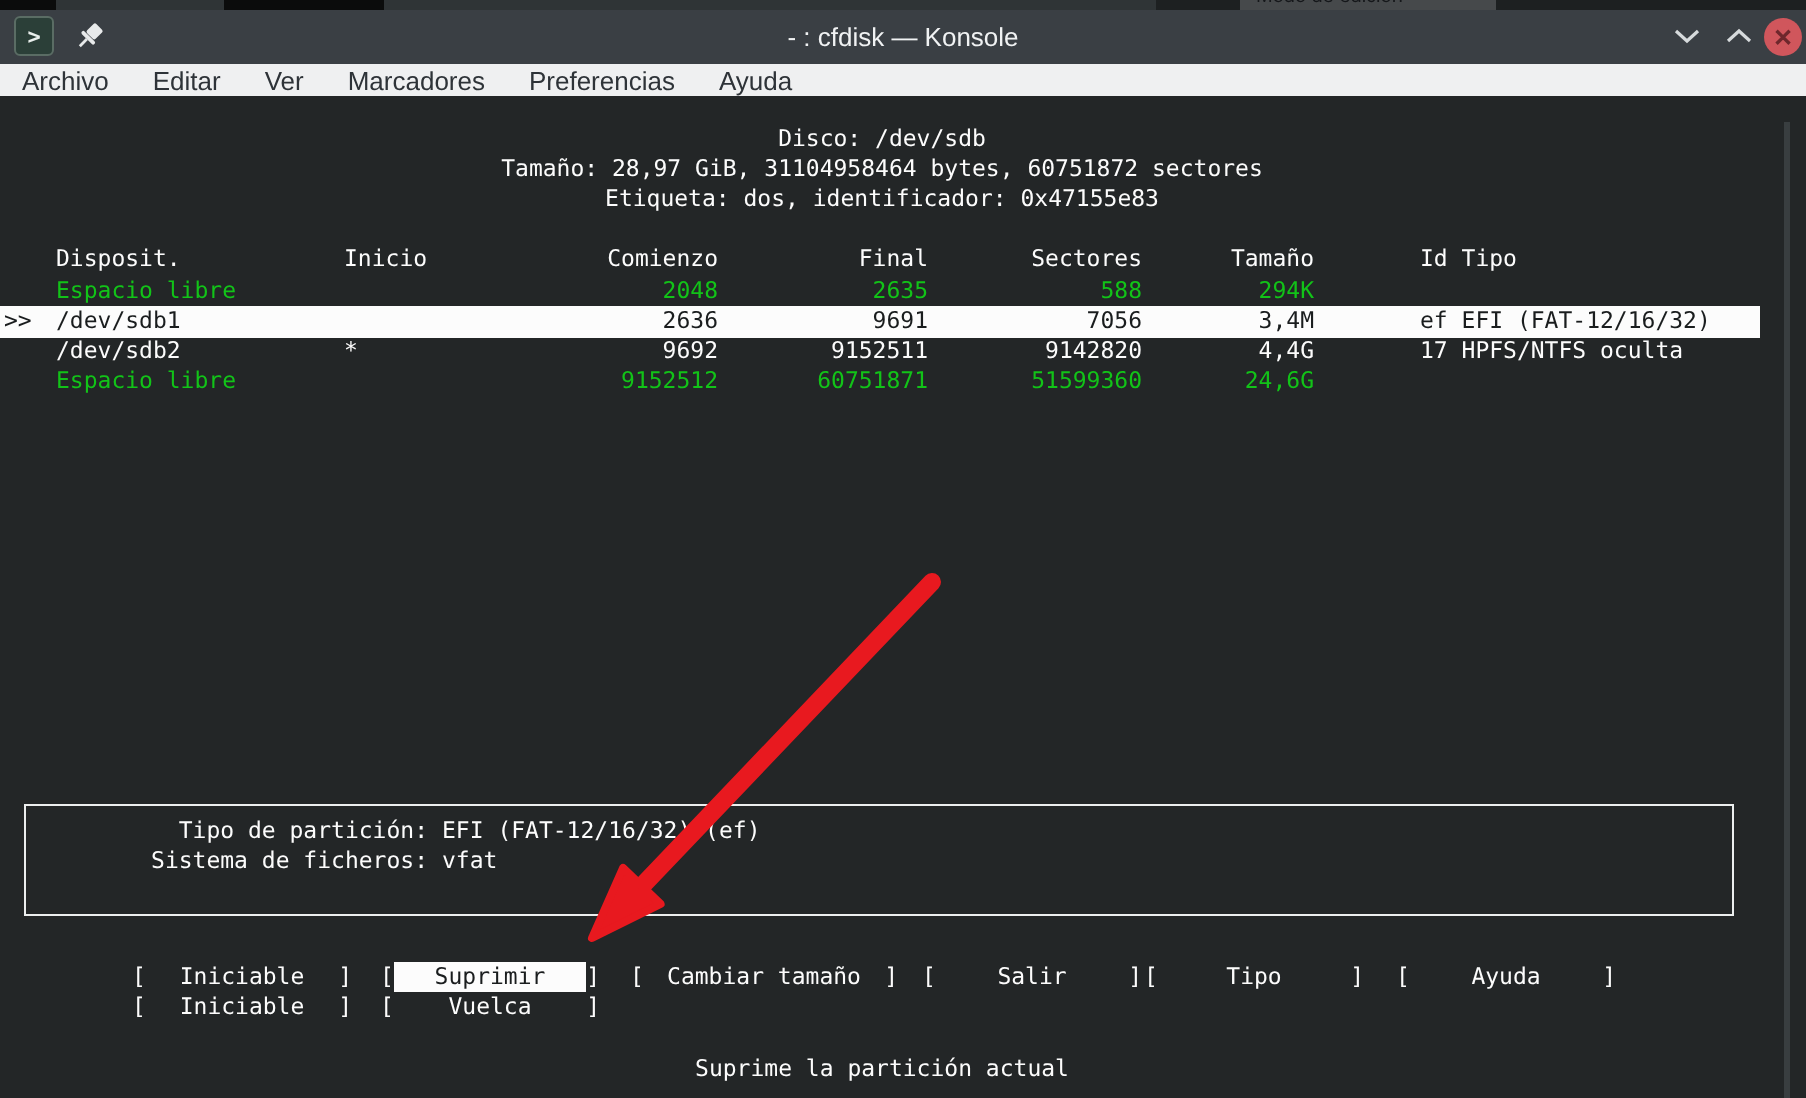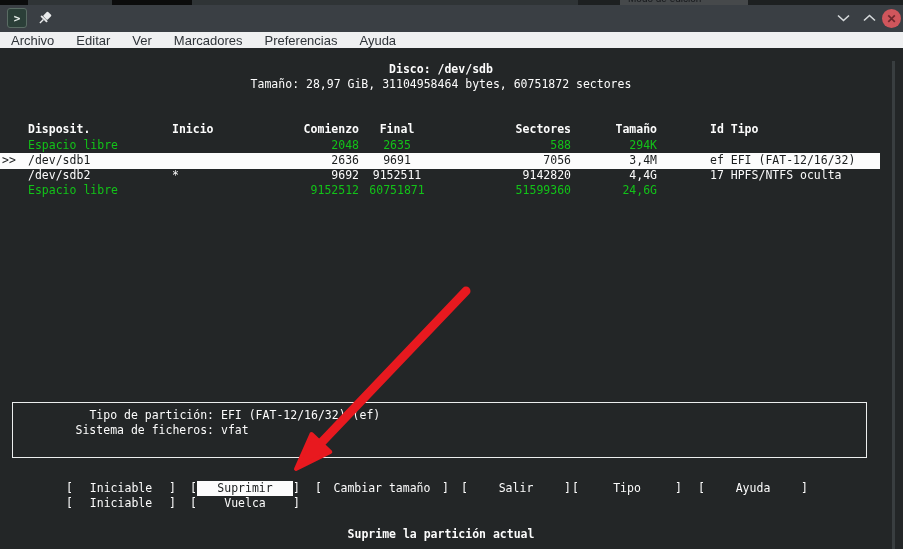--- a/index.html
+++ b/index.html
@@ -38,27 +38,27 @@
   
   .menubar{position:absolute;left:0;top:32px;width:903px;height:16px;background:var(--menubar);
     display:flex;align-items:center}
   .menu-item{padding:0 11px;font-size:13px;color:var(--menufg);height:100%;display:flex;align-items:center}
 
   
   .terminal{position:absolute;left:0;top:60px;width:903px;height:489px;background:var(--term-bg);
     font-family:"DejaVu Sans Mono",monospace;font-size:11.5px;color:var(--term-fg);overflow:hidden}
   .tline{position:absolute;left:0;width:903px;height:16px;line-height:15px;white-space:pre}
   .center{width:882px;text-align:center}
-  .b{font-weight:bold}
+  .b{font-weight:normal}
   .cell{position:absolute;top:0;line-height:15px}
   .c-marker{left:2px}
   .c-dev{left:28px}
   .c-boot{left:172px}
   .c-start{left:249px;width:110px;text-align:right}
-  .c-end{left:342px;width:110px;text-align:center}
+  .c-end{left:354px;width:110px;text-align:right}
   .c-sect{left:461px;width:110px;text-align:right}
   .c-size{left:547px;width:110px;text-align:right}
   .c-id{left:710px}
   .row-free{color:var(--green)}
   .row-selected{background:var(--sel-bg);color:var(--sel-fg);width:880px}
 
   
   .infobox{position:absolute;left:12px;top:342px;width:855px;height:56px;
     border:1px solid #eceeee;padding-top:5px}
   .inforow{display:flex;height:15px;line-height:15px;white-space:pre}
@@ -93,20 +93,21 @@
 
   <div class="titlebar">
     <div class="app-icon">&gt;</div>
     <svg class="pin" viewBox="0 0 16 16">
       <g fill="#e8eaeb" transform="rotate(45 8 8)">
         <rect x="5" y="1.5" width="6" height="6.5" rx="1"></rect>
         <rect x="3.6" y="8.3" width="8.8" height="1.9" rx="0.9"></rect>
         <rect x="7.3" y="10.2" width="1.4" height="5"></rect>
       </g>
     </svg>
+    <div class="wtitle">- : cfdisk — Konsole</div>
     <div class="winbtn btn-min">
       <svg width="13" height="8" viewBox="0 0 13 8">
           <polyline points="1,1.5 6.5,6.5 12,1.5" fill="none" stroke="#d6dadc" stroke-width="1.6"></polyline>
         </svg>
     </div>
     <div class="winbtn btn-max">
       <svg width="13" height="8" viewBox="0 0 13 8">
           <polyline points="1,6.5 6.5,1.5 12,6.5" fill="none" stroke="#d6dadc" stroke-width="1.6"></polyline>
         </svg>
     </div>
@@ -119,20 +120,21 @@
     <div class="menu-item">Ver</div>
     <div class="menu-item">Marcadores</div>
     <div class="menu-item">Preferencias</div>
     <div class="menu-item">Ayuda</div>
   </div>
 
   <div class="terminal">
 
     <div class="tline center b" style="top:1.5px">Disco: /dev/sdb</div>
     <div class="tline center" style="top:16.7px">Tamaño: 28,97 GiB, 31104958464 bytes, 60751872 sectores</div>
+    <div class="tline center" style="top:31.9px">Etiqueta: dos, identificador: 0x47155e83</div>
 
     <div class="tline b" style="top:62.3px">
       <span class="cell c-dev">Disposit.</span>
       <span class="cell c-boot">Inicio</span>
       <span class="cell c-start">Comienzo</span>
       <span class="cell c-end">Final</span>
       <span class="cell c-sect">Sectores</span>
       <span class="cell c-size">Tamaño</span>
       <span class="cell c-id">Id Tipo</span>
     </div>

